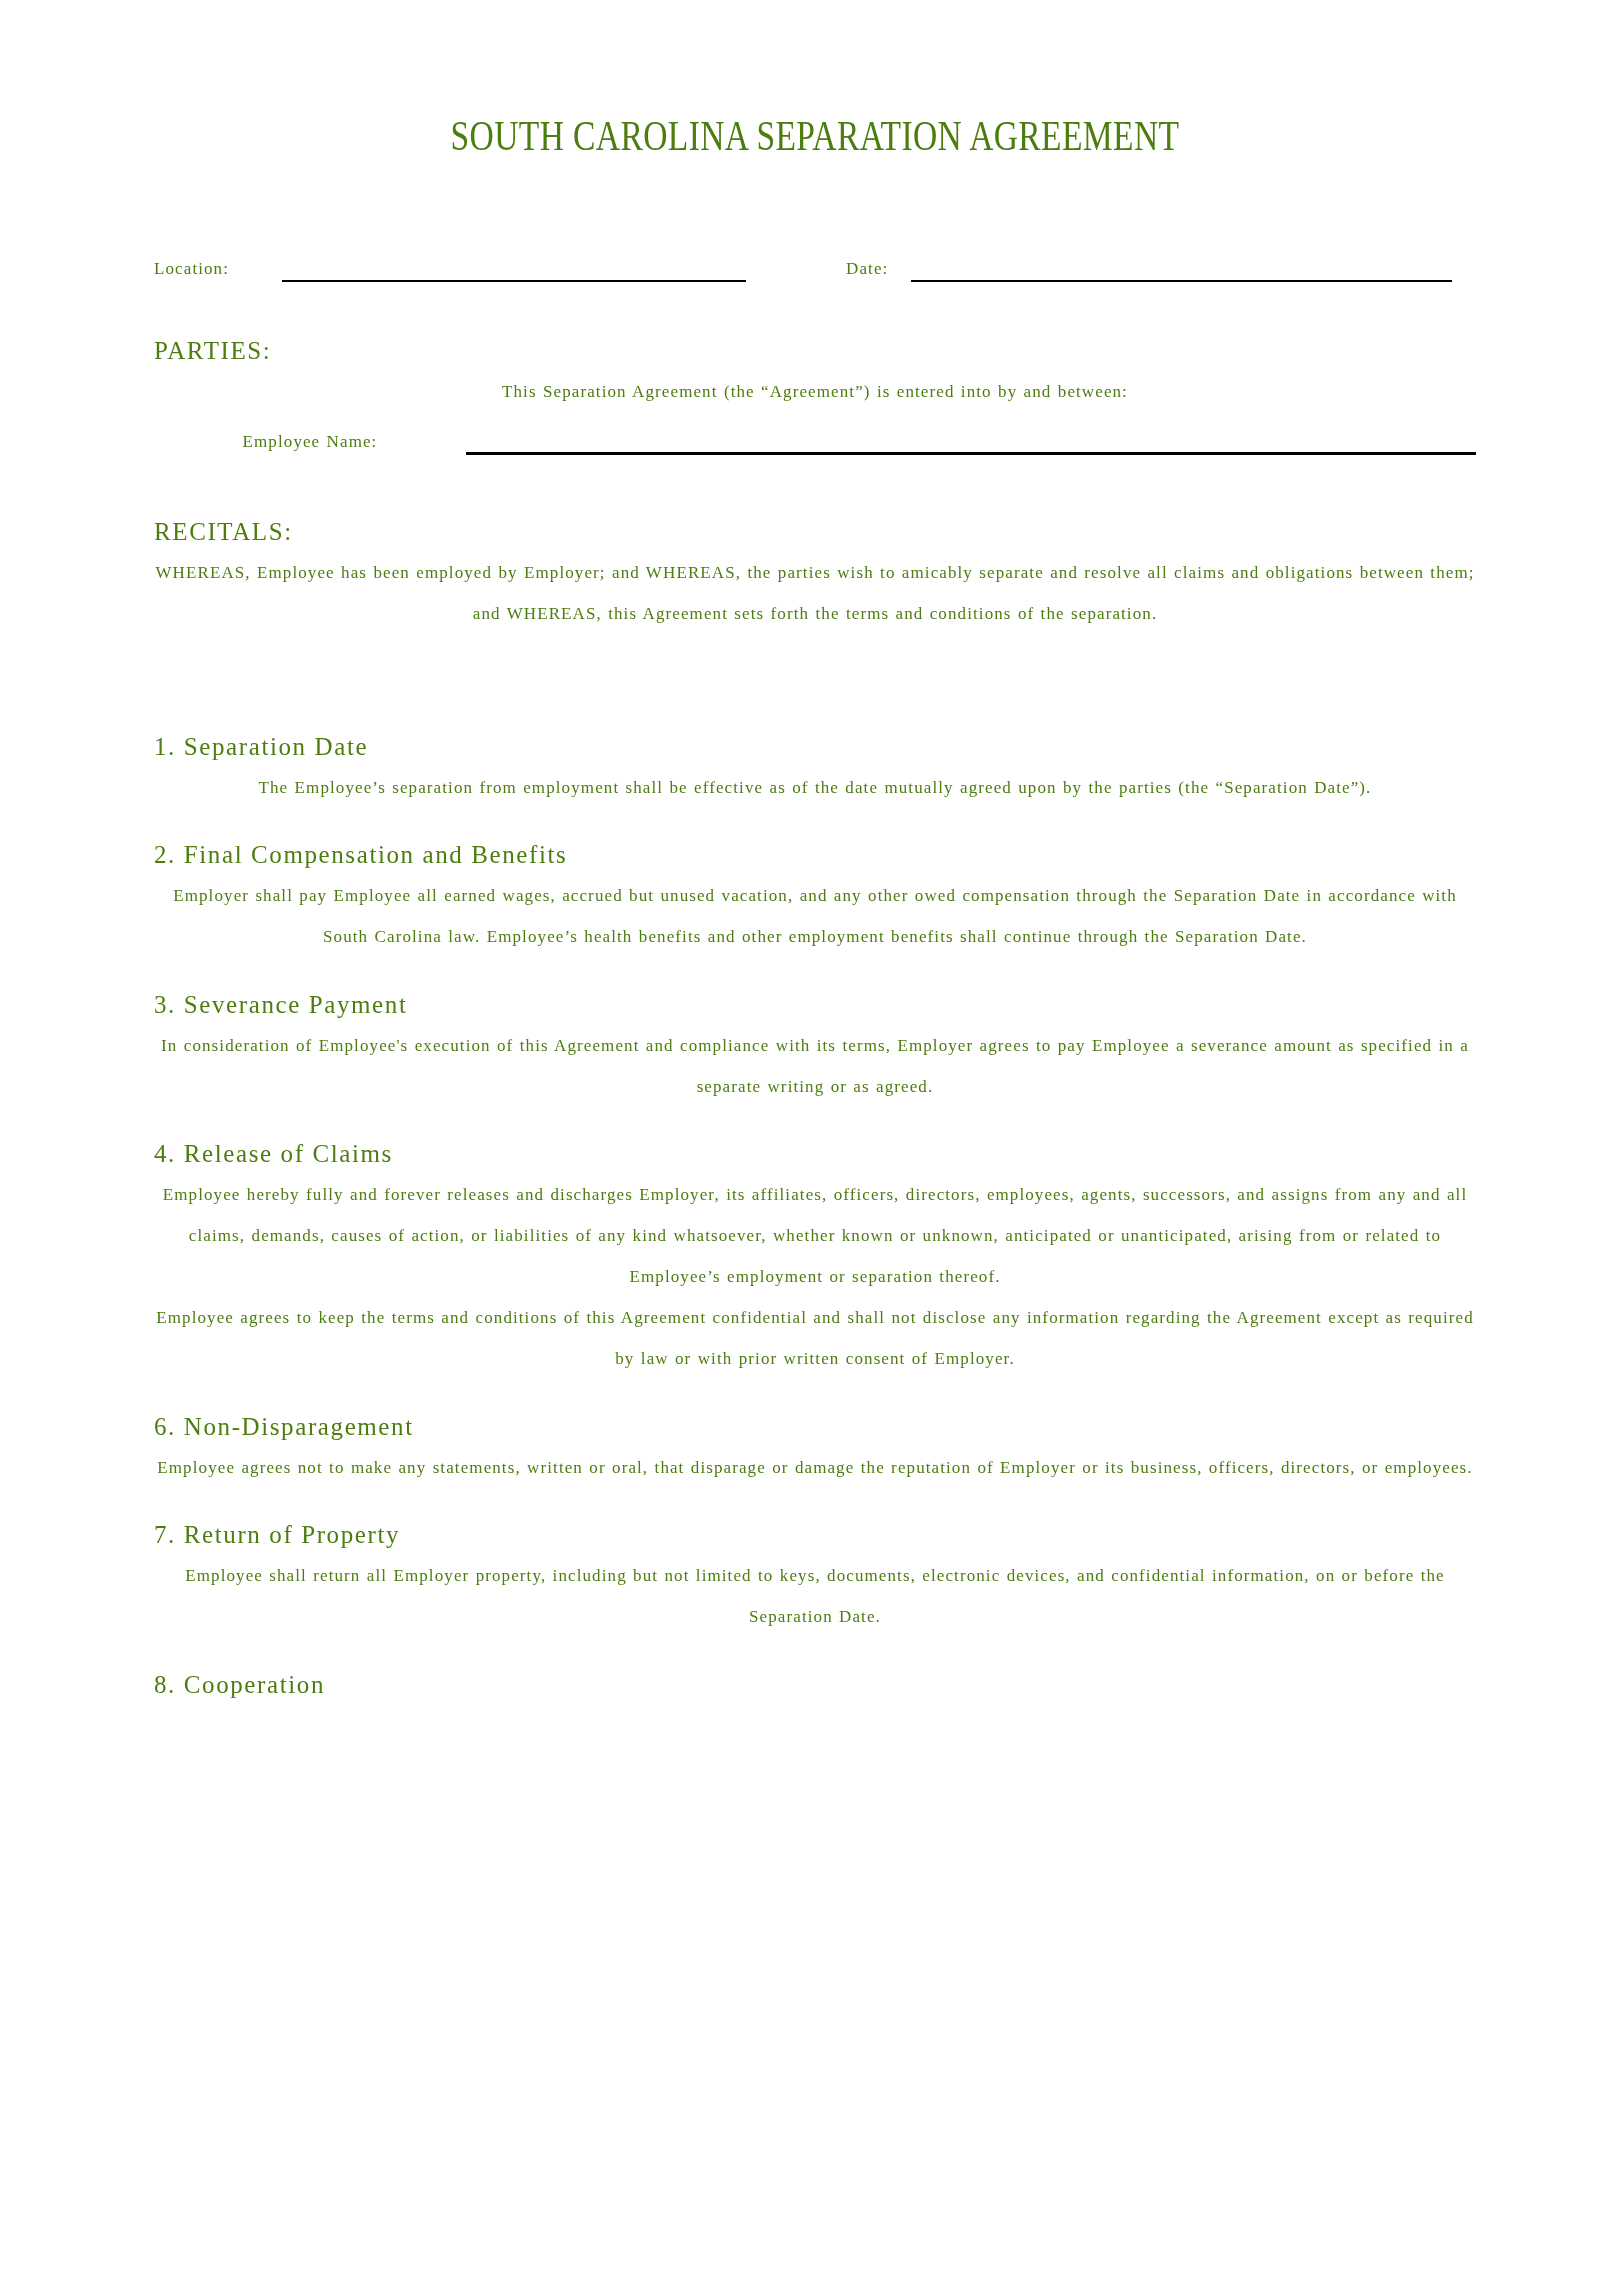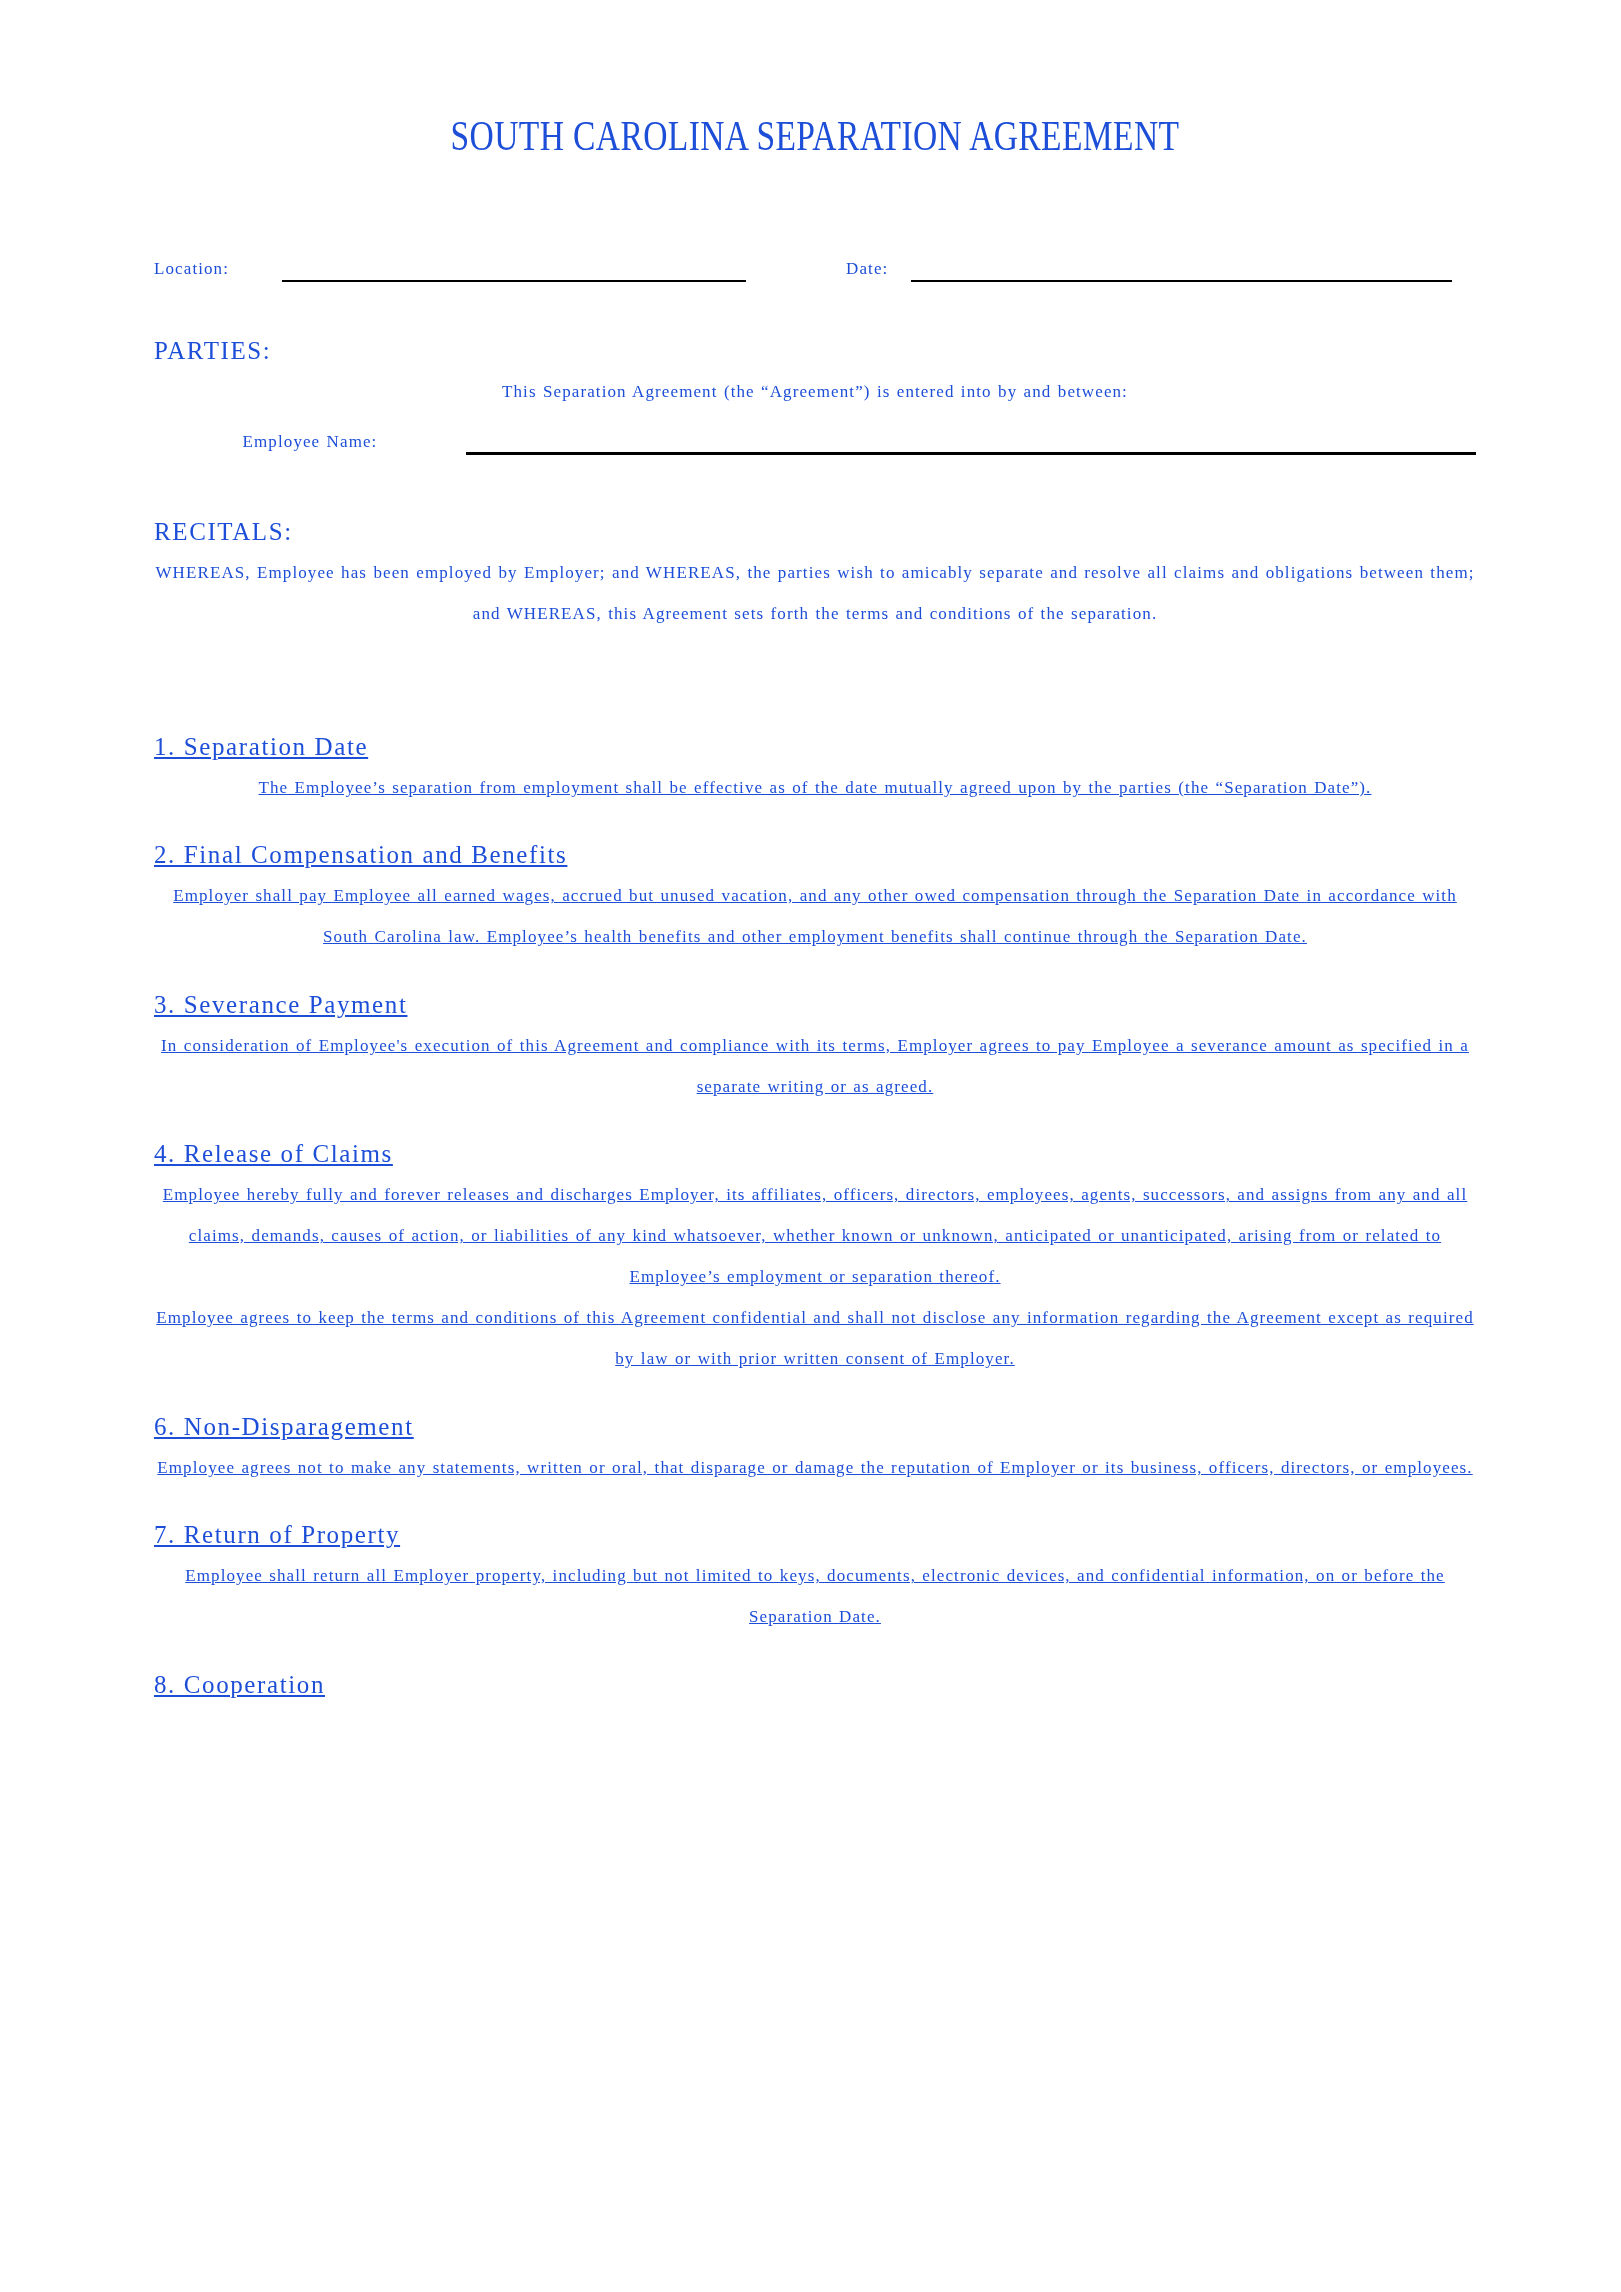--- a/index.html
+++ b/index.html
@@ -9,21 +9,21 @@
   }
   .page {
     position: relative;
     width: 1621px;
     height: 2293px;
     margin: 0 auto;
     background: #ffffff;
     box-sizing: border-box;
     padding: 110px 145px 0 154px;
     font-family: "Liberation Serif", "DejaVu Serif", serif;
-    color: #1d4ed8;
+    color: #4d7c0f;
     overflow: hidden;
   }
   .doc-title {
     text-align: center;
     font-size: 43px;
     line-height: 51px;
     letter-spacing: 0.5px;
     white-space: nowrap;
     transform: scaleX(0.78);
     font-weight: 400;
@@ -65,21 +65,21 @@
   }
   .name-row .field-label {
     display: inline-block;
     width: 312px;
   }
   .name-line {
     width: 1010px;
     border-bottom-width: 3.9px;
   }
   .recitals-block { margin-top: 49px; }
-  .sections-block { margin-top: 16px; text-decoration: underline; }
+  .sections-block { margin-top: 16px; }
   .sec.first .sec-h { margin-top: 92px; }
 </style>
 </head>
 <body>
 
 <div class="page">
 
   <div class="doc-title">SOUTH CAROLINA SEPARATION AGREEMENT</div>
 
   <div class="fields-row">

